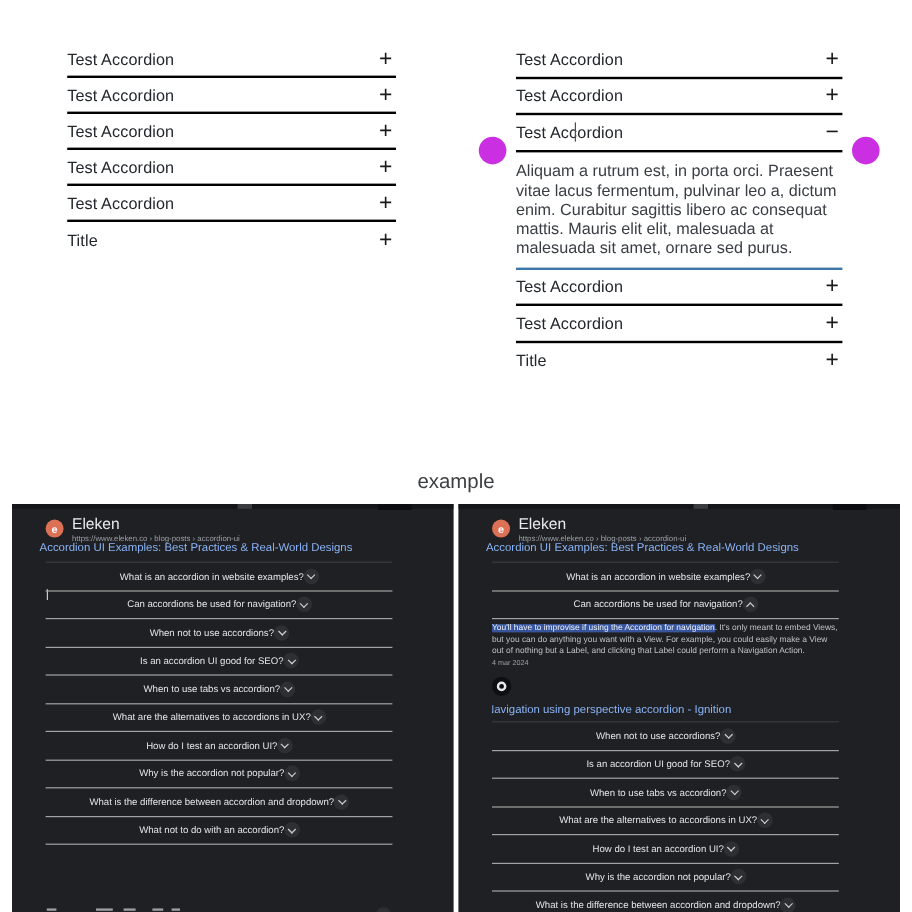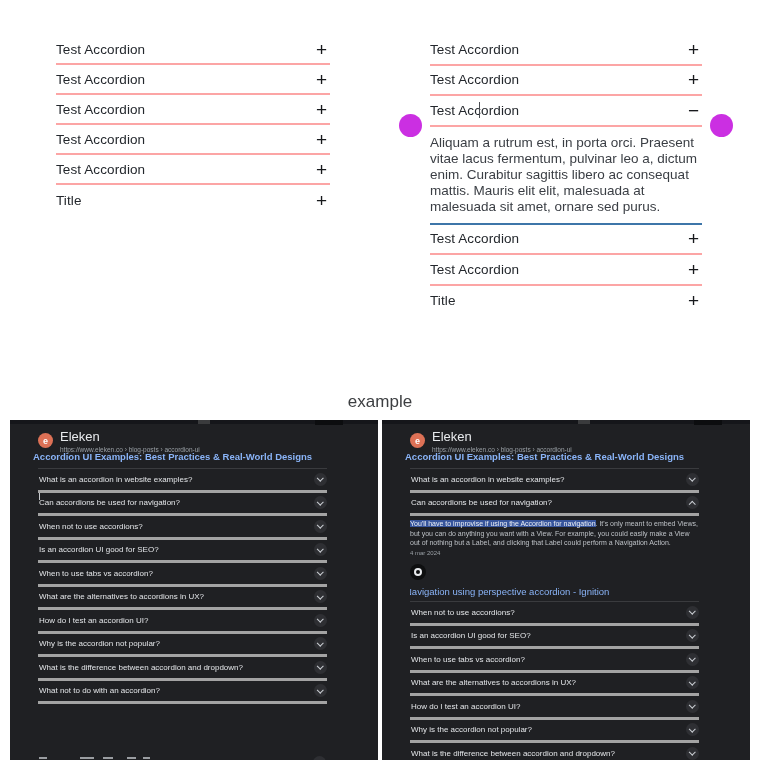--- a/index.html
+++ b/index.html
@@ -2,21 +2,21 @@
 <html><head>
 <meta charset="utf-8">
 <style>
   * { margin:0; padding:0; box-sizing:border-box; }
   html,body { width:760px; height:760px; background:#ffffff; font-family:"Liberation Sans", sans-serif; position:relative; overflow:hidden; }
 
   
   .mock-group { position:absolute; }
   #mock-left  { left:56px;  top:35px; width:274px; }
   #mock-right { left:430px; top:35px; width:272px; }
-  .mock-item { height:30px; border-bottom:2px solid #fca5a5; display:flex; align-items:center; justify-content:space-between; cursor:pointer; position:relative; }
+  .mock-item { height:30px; border-bottom:2px solid #000000; display:flex; align-items:center; justify-content:space-between; cursor:pointer; position:relative; }
   .mock-item.r { height:30.5px; }
   .mock-item.noline { border-bottom:none; }
   .mock-label { font-size:13.5px; color:#23272c; letter-spacing:.1px; }
   .mock-icon { font-size:19px; font-weight:400; color:#17191c; line-height:1; padding-right:3px; }
   .mock-body { font-size:13.5px; line-height:16.2px; color:#3a3e44; padding:8px 0 7px; border-bottom:2px solid #3d76a9; }
   .caret-v { position:absolute; width:1px; background:#4a4d52; }
   #mock-caret { left:49px; top:6px; height:16px; }
   .marker { position:absolute; width:23px; height:23px; border-radius:50%; background:#cb2fe2; }
   #marker-left  { left:399px; top:114px; }
   #marker-right { left:710px; top:114px; }
@@ -29,24 +29,24 @@
   #serp-right { left:382px; }
   .sliver { position:absolute; top:0; left:0; width:100%; height:4px; background:#15161a; }
   .sliver-gap { position:absolute; top:0; height:4px; width:12px; background:#3a3b3d; left:188px; }
   .sliver-dark { position:absolute; top:0; height:5px; width:28px; background:#0c0d0f; left:305px; }
 
   .serp-head { position:absolute; top:9px; left:28px; display:flex; align-items:center; }
   .favicon { width:15px; height:15px; border-radius:50%; background:#dd7156; color:#fff; font-size:9px; font-weight:bold; display:flex; align-items:center; justify-content:center; }
   .head-texts { margin-left:7px; }
   .site-name { font-size:13px; color:#e8eaed; }
   .site-url { font-size:6.5px; color:#9aa0a6; margin-top:1.5px; }
-  .serp-title { position:absolute; top:31px; left:23px; font-size:9.5px; color:#8ab4f8; cursor:pointer; white-space:nowrap;font-weight:bold; }
+  .serp-title { position:absolute; top:31px; left:23px; font-size:9.5px; color:#8ab4f8; cursor:pointer; white-space:nowrap; }
 
   .rows { position:absolute; left:28px; width:289px; border-top:1px solid #3a3b3e; }
-  .faq-row { height:23.5px; border-bottom:3px solid #a3a3a3; display:flex; align-items:center; justify-content:space-between; cursor:pointer; }
+  .faq-row { height:23.5px; border-bottom:1px solid #a3a3a3; display:flex; align-items:center; justify-content:center; cursor:pointer; }
   .faq-q { font-size:8px; color:#e3e5e8; padding-left:1px; }
   .chev-circle { width:13px; height:13px; border-radius:50%; background:#2e2f33; display:flex; align-items:center; justify-content:center; flex:0 0 auto; }
   .chev { width:4.5px; height:4.5px; border-right:1.2px solid #ccd0d5; border-bottom:1.2px solid #ccd0d5; transform:rotate(45deg) translate(-1px,-1px); }
   .chev.up { transform:rotate(225deg) translate(-1px,-1px); }
 
   
   #snippet-block { position:absolute; top:95px; left:28px; width:289px; height:86px; overflow:hidden; }
   .snippet-text { font-size:7px; line-height:9.6px; color:#bdc1c6; padding-top:4px; }
   .hl { background:#37559c; color:#eef1f5; }
   .snippet-date { font-size:6px; color:#9aa0a6; margin-top:2.5px; }

